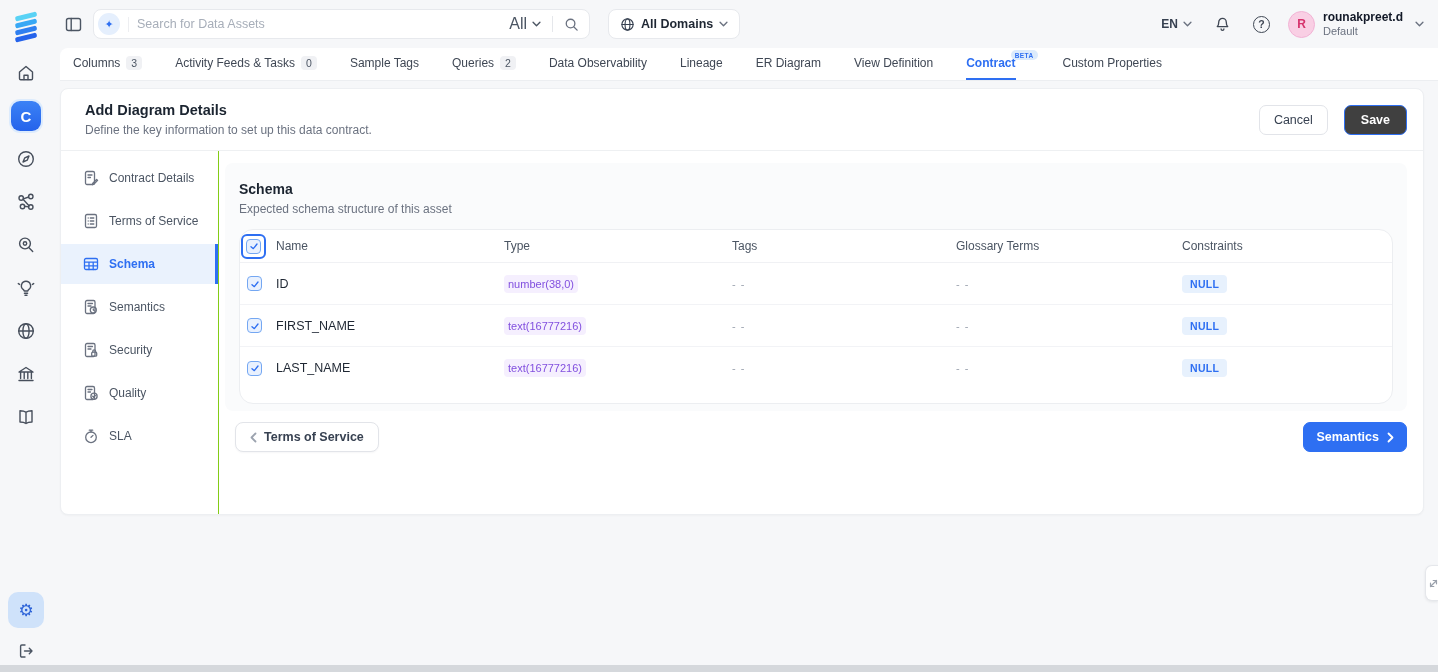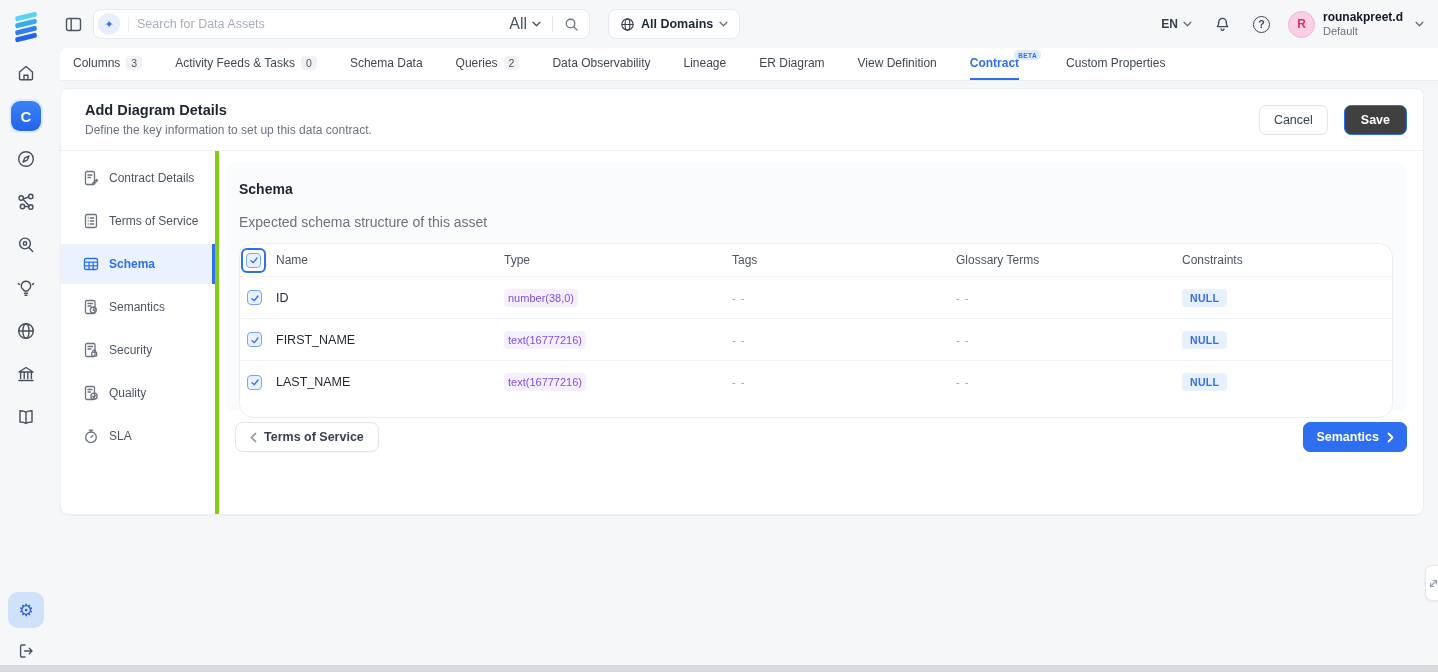--- a/index.html
+++ b/index.html
@@ -60,32 +60,32 @@
   .card { position:absolute; left:60px; top:88px; width:1364px; height:427px; background:#fff; border:1px solid #edeff2; border-radius:8px; display:flex; flex-direction:column; box-shadow:0 1px 2px rgba(16,24,40,.03); }
   .card-header { height:62px; display:flex; align-items:center; padding:0 16px 0 24px; border-bottom:1px solid #eef0f2; }
   .ch-title { font-size:14.5px; font-weight:700; color:#1b2430; }
   .ch-sub { font-size:12px; color:#6b7280; margin-top:5px; }
   .ch-actions { margin-left:auto; display:flex; gap:16px; }
   .btn-cancel { background:#fff; border:1px solid #e2e4e9; border-radius:7px; padding:7px 14px; font-size:12.5px; font-weight:500; color:#374151; cursor:pointer; font-family:inherit; }
   .btn-save { background:#404040; border:1px solid #2e6ff2; border-radius:7px; padding:7px 16px; font-size:12.5px; font-weight:600; color:#fff; cursor:pointer; font-family:inherit; }
   .card-body { flex:1; display:flex; min-height:0; }
 
   
-  .stepper { width:158px; border-right:4px solid #84cc16; padding-top:7px; }
+  .stepper { width:158px; border-right:1px solid #84cc16; padding-top:7px; }
   .step { height:40px; margin-bottom:3px; display:flex; align-items:center; gap:10px; padding-left:22px; font-size:12px; color:#4b5563; cursor:pointer; }
   .step svg { width:16px; height:16px; flex:none; color:#6b7280; }
   .step.active { background:#eaf2fd; color:#2e6ff2; font-weight:700; border-right:3px solid #2e6ff2; }
   .step.active svg { color:#2e6ff2; }
   .ic-stroke { fill:none; stroke:currentColor; stroke-width:1.3; stroke-linecap:round; stroke-linejoin:round; }
 
   
   .content { flex:1; padding:12px 16px 0 6px; display:flex; flex-direction:column; }
   .panel { background:#fafbfc; border-radius:8px; padding:18px 14px 14px; height:248px; }
   .panel-title { font-size:14px; font-weight:700; color:#1b2430; }
-  .panel-sub { font-size:14px; color:#6b7280; margin-top:17px; }
+  .panel-sub { font-size:12px; color:#6b7280; margin-top:5px; }
   .table { margin-top:13px; background:#fff; border:1px solid #eceef1; border-radius:14px; overflow:hidden; }
   .trow { display:grid; grid-template-columns:36px 228px 228px 224px 226px 1fr; align-items:center; }
   .trow.head { height:33px; border-bottom:1px solid #f0f1f4; font-size:12px; color:#4b5563; font-weight:500; }
   .trow.data { height:42px; border-bottom:1px solid #f2f3f6; font-size:12.5px; color:#1f2733; }
   .table .spacer { height:14px; }
   .cb { width:15px; height:15px; border-radius:4px; background:#e9f1fe; border:1px solid #74a7f2; display:flex; align-items:center; justify-content:center; cursor:pointer; margin-left:7px; }
   .cb svg { width:10px; height:10px; }
   .cb polyline { fill:none; stroke:#2e6ff2; stroke-width:2; stroke-linecap:round; stroke-linejoin:round; }
   .cb-ring { width:25px; height:25px; border:2px solid #2e6ff2; border-radius:6px; background:#fff; display:flex; align-items:center; justify-content:center; margin-left:1px; }
   .cb-ring .cb { margin-left:0; }
@@ -254,21 +254,21 @@
   <div class="tabstrip">
     <div class="tab">
         <span>Columns</span>
         <span class="count">3</span>
       </div>
     <div class="tab">
         <span>Activity Feeds &amp; Tasks</span>
         <span class="count">0</span>
       </div>
     <div class="tab">
-        <span>Schema Data</span>
+        <span>Sample Tags</span>
       </div>
     <div class="tab">
         <span>Queries</span>
         <span class="count">2</span>
       </div>
     <div class="tab">
         <span>Data Observability</span>
       </div>
     <div class="tab">
         <span>Lineage</span>

